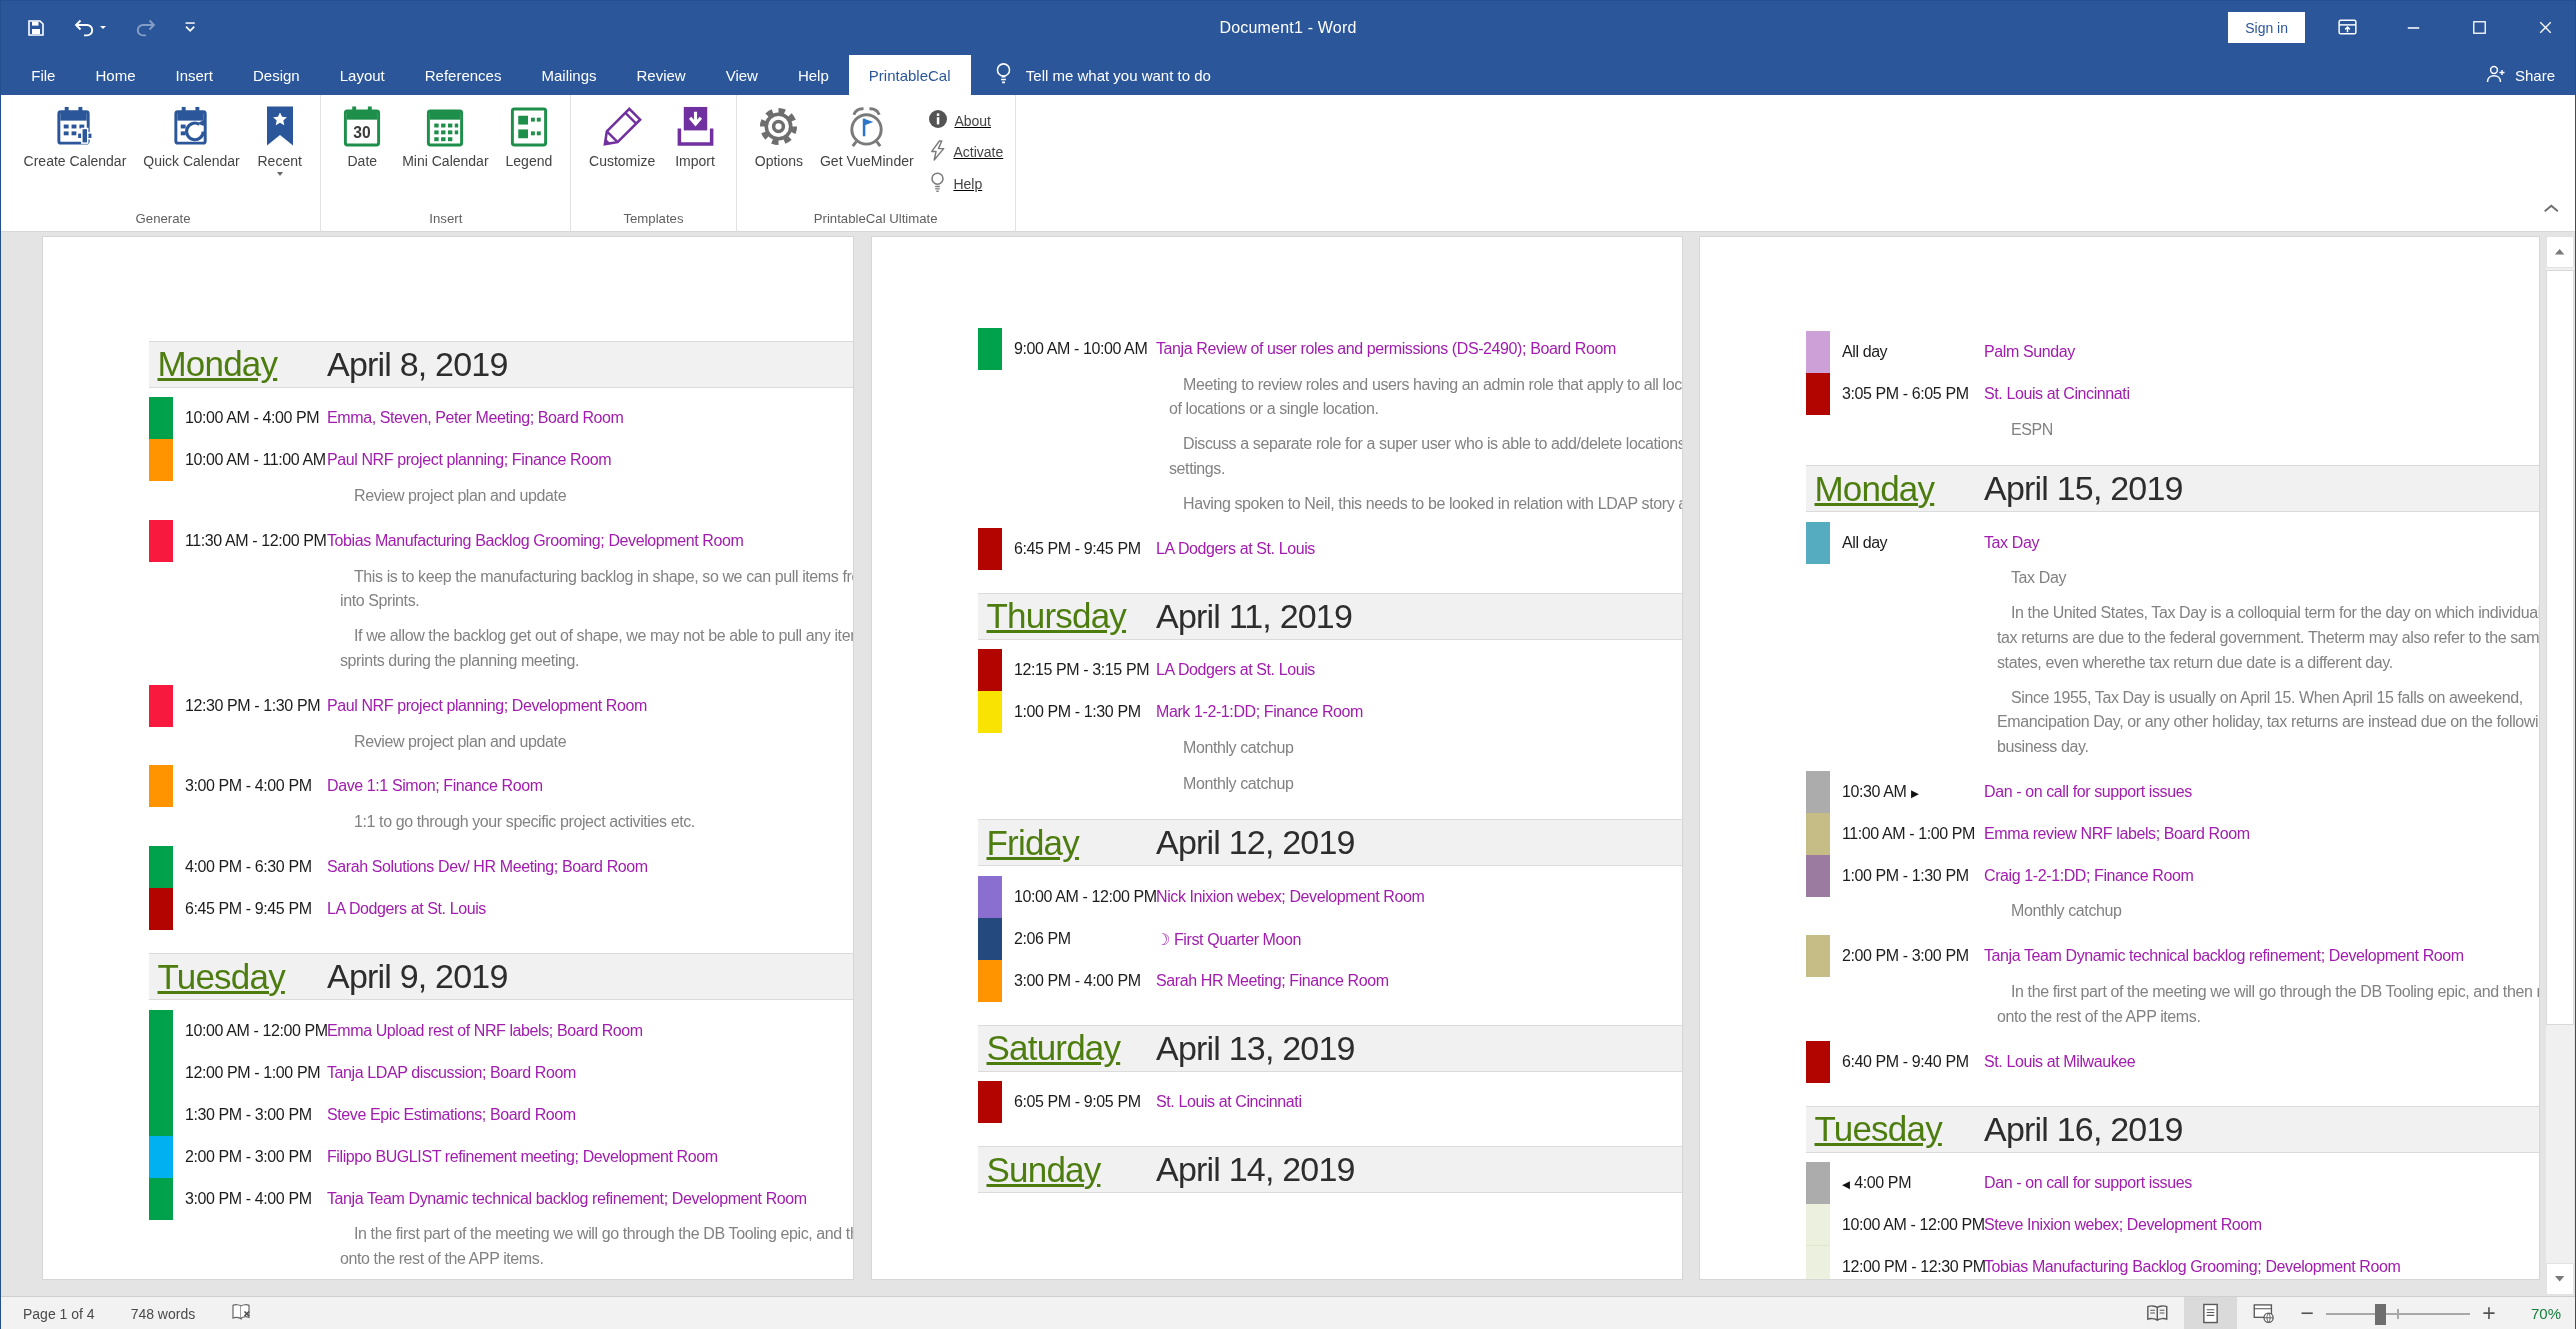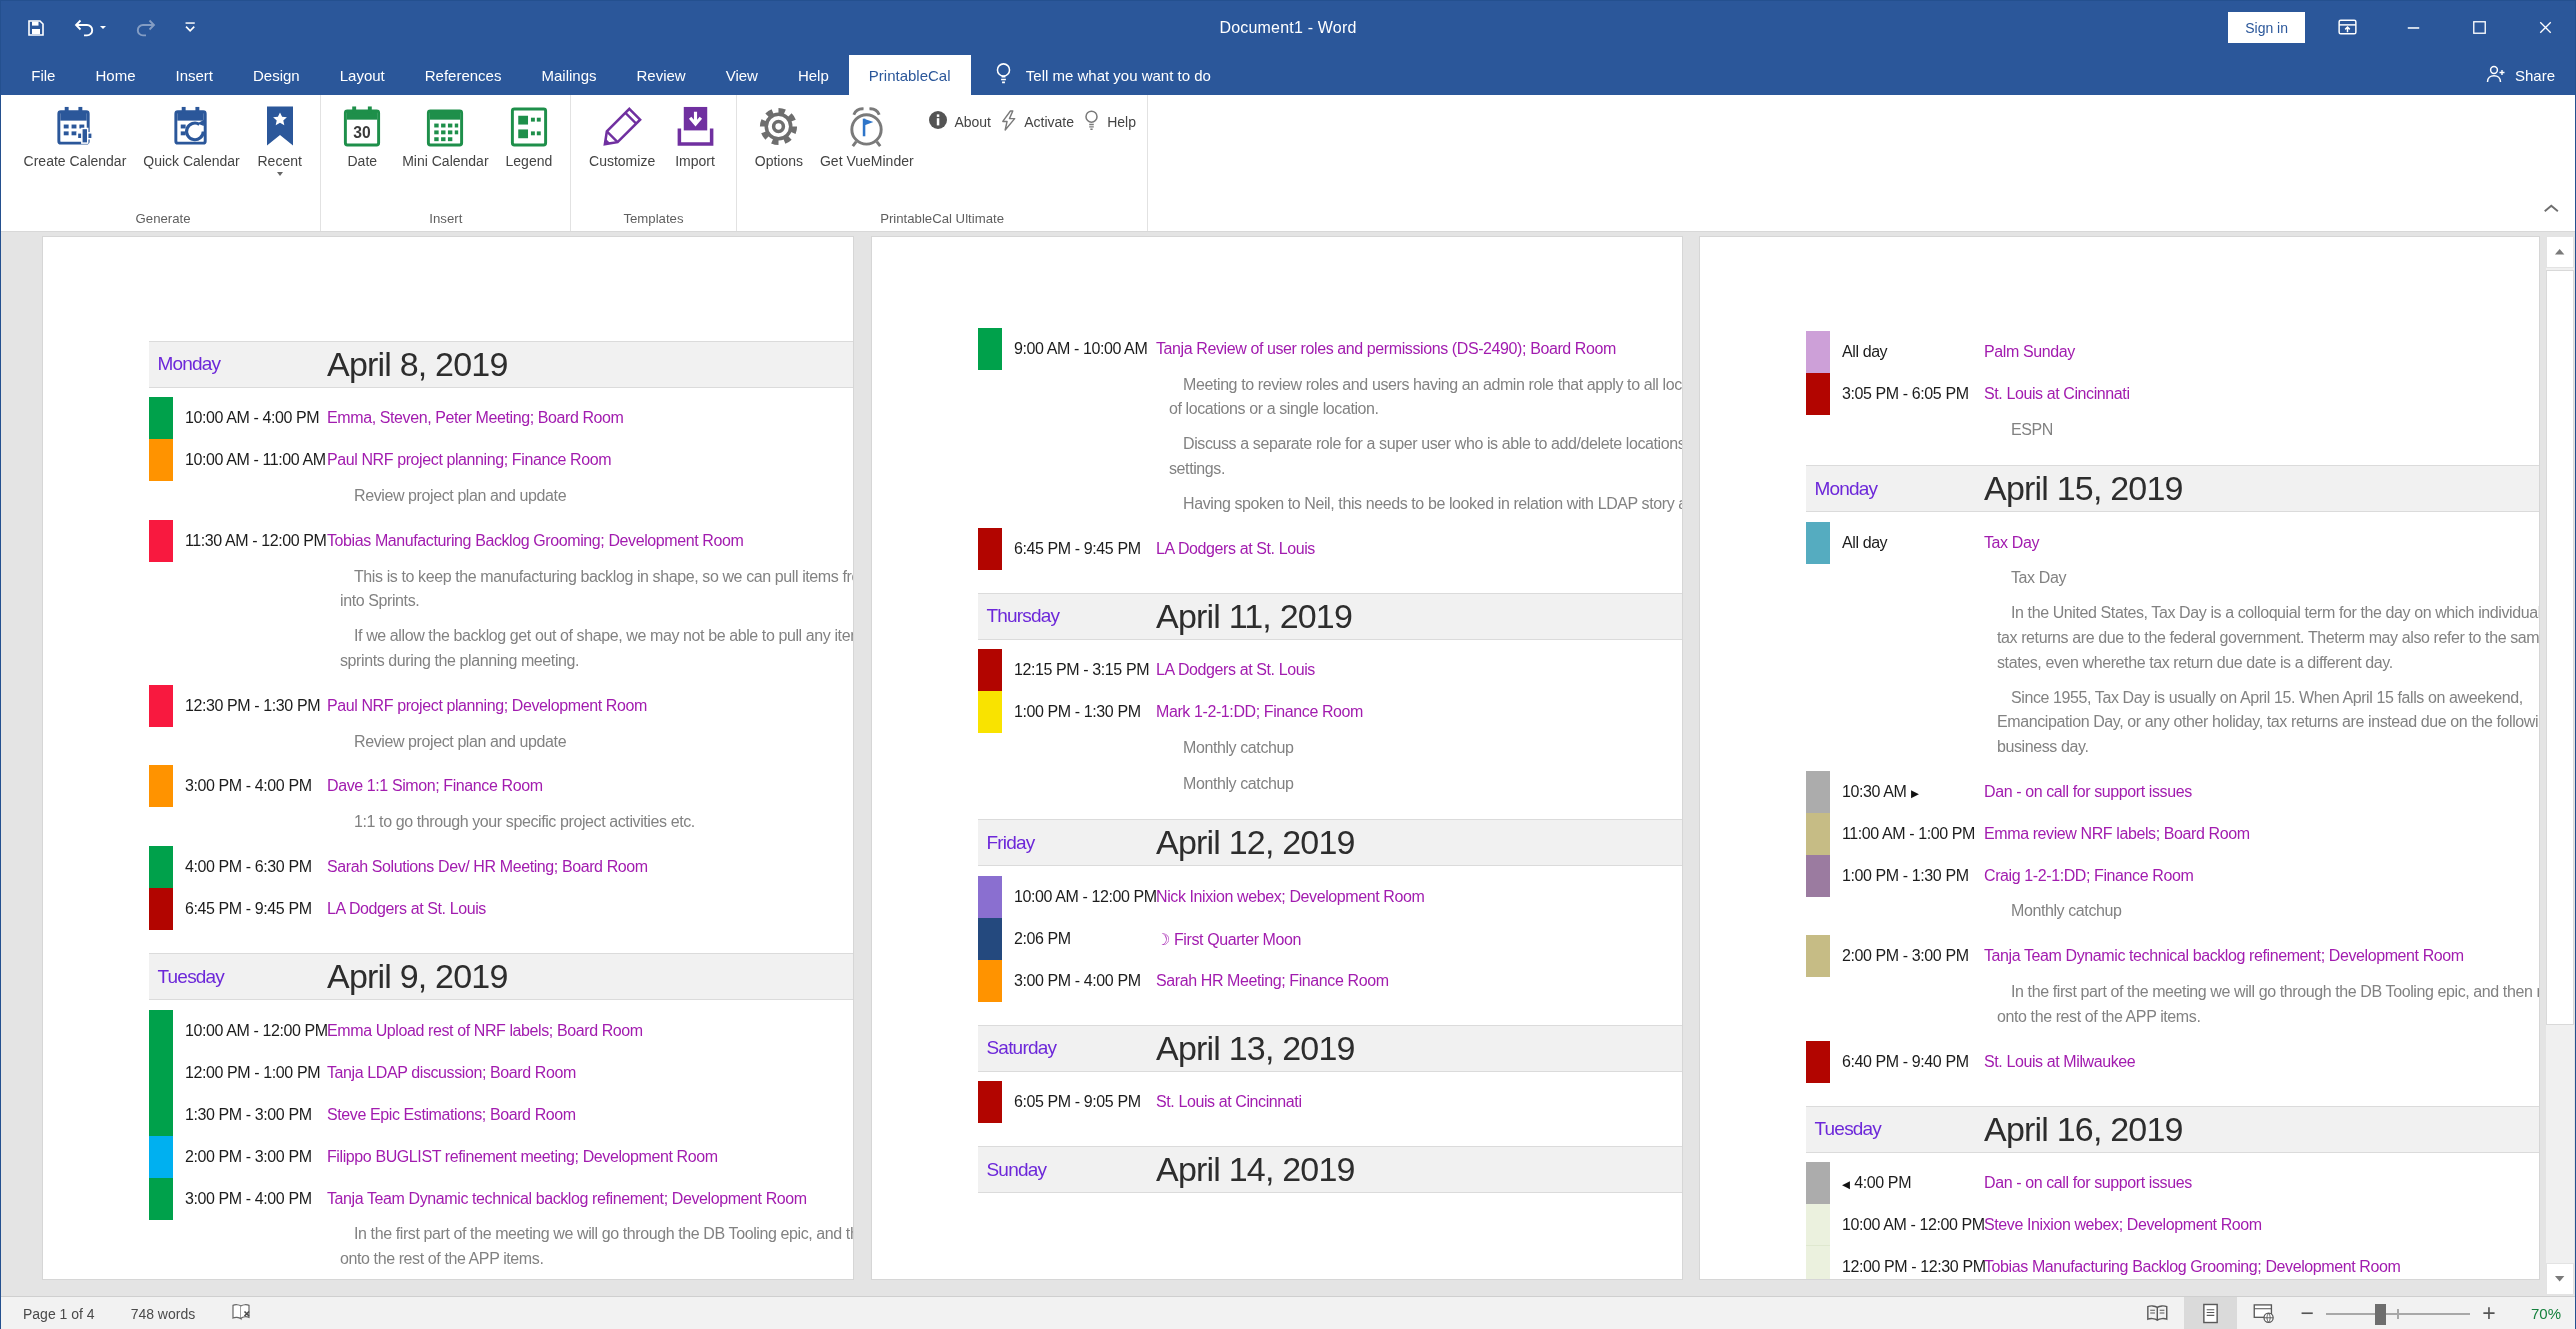--- a/index.html
+++ b/index.html
@@ -24,37 +24,37 @@
   .tellme { display:flex; align-items:center; gap:11.3px; color:#fff; font-size:15px; margin-left:21px; }
   .share { margin-left:auto; display:flex; align-items:center; gap:8.5px; color:#fff; font-size:15px; margin-right:21px; }
 
   
   .ribbon { position:absolute; top:94px; left:0; width:2576px; height:138px; background:#fff; border-bottom:0.9px solid #D8D8D8; display:flex; align-items:stretch; padding-left:5.7px; z-index:8; }
   .rgroup { position:relative; display:flex; align-items:flex-start; padding:7.6px 11.3px 24.6px 11.3px; border-right:0.9px solid #E2E2E2; gap:3.8px; }
   .glabel { position:absolute; bottom:4.7px; left:0; right:0; text-align:center; font-size:13.2px; color:#5f5f5f; }
   .bigbtn { min-width:59px; padding:0 6.6px; display:flex; flex-direction:column; align-items:center; font-size:14px; color:#444; line-height:16px; text-align:center; cursor:default; }
   .bigbtn .ic { height:49px; display:flex; align-items:center; justify-content:center; margin-bottom:2.8px; }
   .bigbtn .bcaret { margin-top:2.8px; width:0; height:0; border-left:3.8px solid transparent; border-right:3.8px solid transparent; border-top:4.7px solid #666; }
-  .stack { display:flex; flex-direction:row; gap:7.6px; padding-top:7.6px; margin-left:3.8px; }
+  .stack { display:flex; flex-direction:column; gap:7.6px; padding-top:7.6px; margin-left:3.8px;text-decoration:underline; }
   .smallbtn { display:flex; align-items:center; gap:6.6px; font-size:14px; color:#444; cursor:default; }
   .collapsebtn { position:absolute; top:195px; right:7.6px; width:34px; height:26.4px; background:transparent; border:none; display:flex; align-items:center; justify-content:center; z-index:12; }
 
   
   .doc { position:absolute; top:232px; left:0; width:2576px; height:1063px; background:#E4E4E4; }
   .page { position:absolute; top:3.8px; height:1044px; background:#fff; border:0.9px solid #D6D6D6; overflow:hidden; }
   .page.p0 { left:42px;  width:812px; }
   .page.p1 { left:871px; width:812px; }
   .page.p2 { left:1699px; width:841px; }
   .page.p0 .pinner { padding-top:104px; }
   .page.p1 .pinner { padding-top:91px; }
   .page.p2 .pinner { padding-top:94px; }
 
   .band { margin:23px 0 9.4px 106px; height:47px; background:#F1F1F1; border-top:0.9px solid #DBDBDB; border-bottom:0.9px solid #DBDBDB; position:relative; display:flex; align-items:center; }
   .psection:first-child .band { margin-top:0; }
-  .band .day  { margin-left:8.5px; font-size:19px; color:#6d28d9; letter-spacing:-0.8px; font-weight:400; }
+  .band .day  { margin-left:8.5px; font-size:35px; color:#4d7c0f; letter-spacing:-0.8px; font-weight:400;text-decoration:underline; }
   .band .date { position:absolute; left:178px; font-size:34px; color:#2d2d2d; letter-spacing:-0.8px; }
 
   .evrow { position:relative; height:42px; }
   .evrow .bar { position:absolute; left:106px; top:0; bottom:0; width:23.6px; }
   .evrow .time  { position:absolute; left:142px; top:50%; transform:translateY(-50%); white-space:nowrap; font-size:16px; color:#1c1c1c; letter-spacing:-0.4px; }
   .evrow .title { position:absolute; left:284px; top:50%; transform:translateY(-50%); white-space:nowrap; font-size:16px; color:#a21caf; letter-spacing:-0.4px; }
   .arrow { font-size:10.4px; color:#111; margin:0 4.7px; }
   .wavy { text-decoration:underline; text-decoration-style:wavy; text-decoration-color:#2E75B6; text-decoration-thickness:0.9px; text-underline-offset:3.8px; }
 
   .notes { margin:2.8px 0 11.3px 297px; width:604px; }

